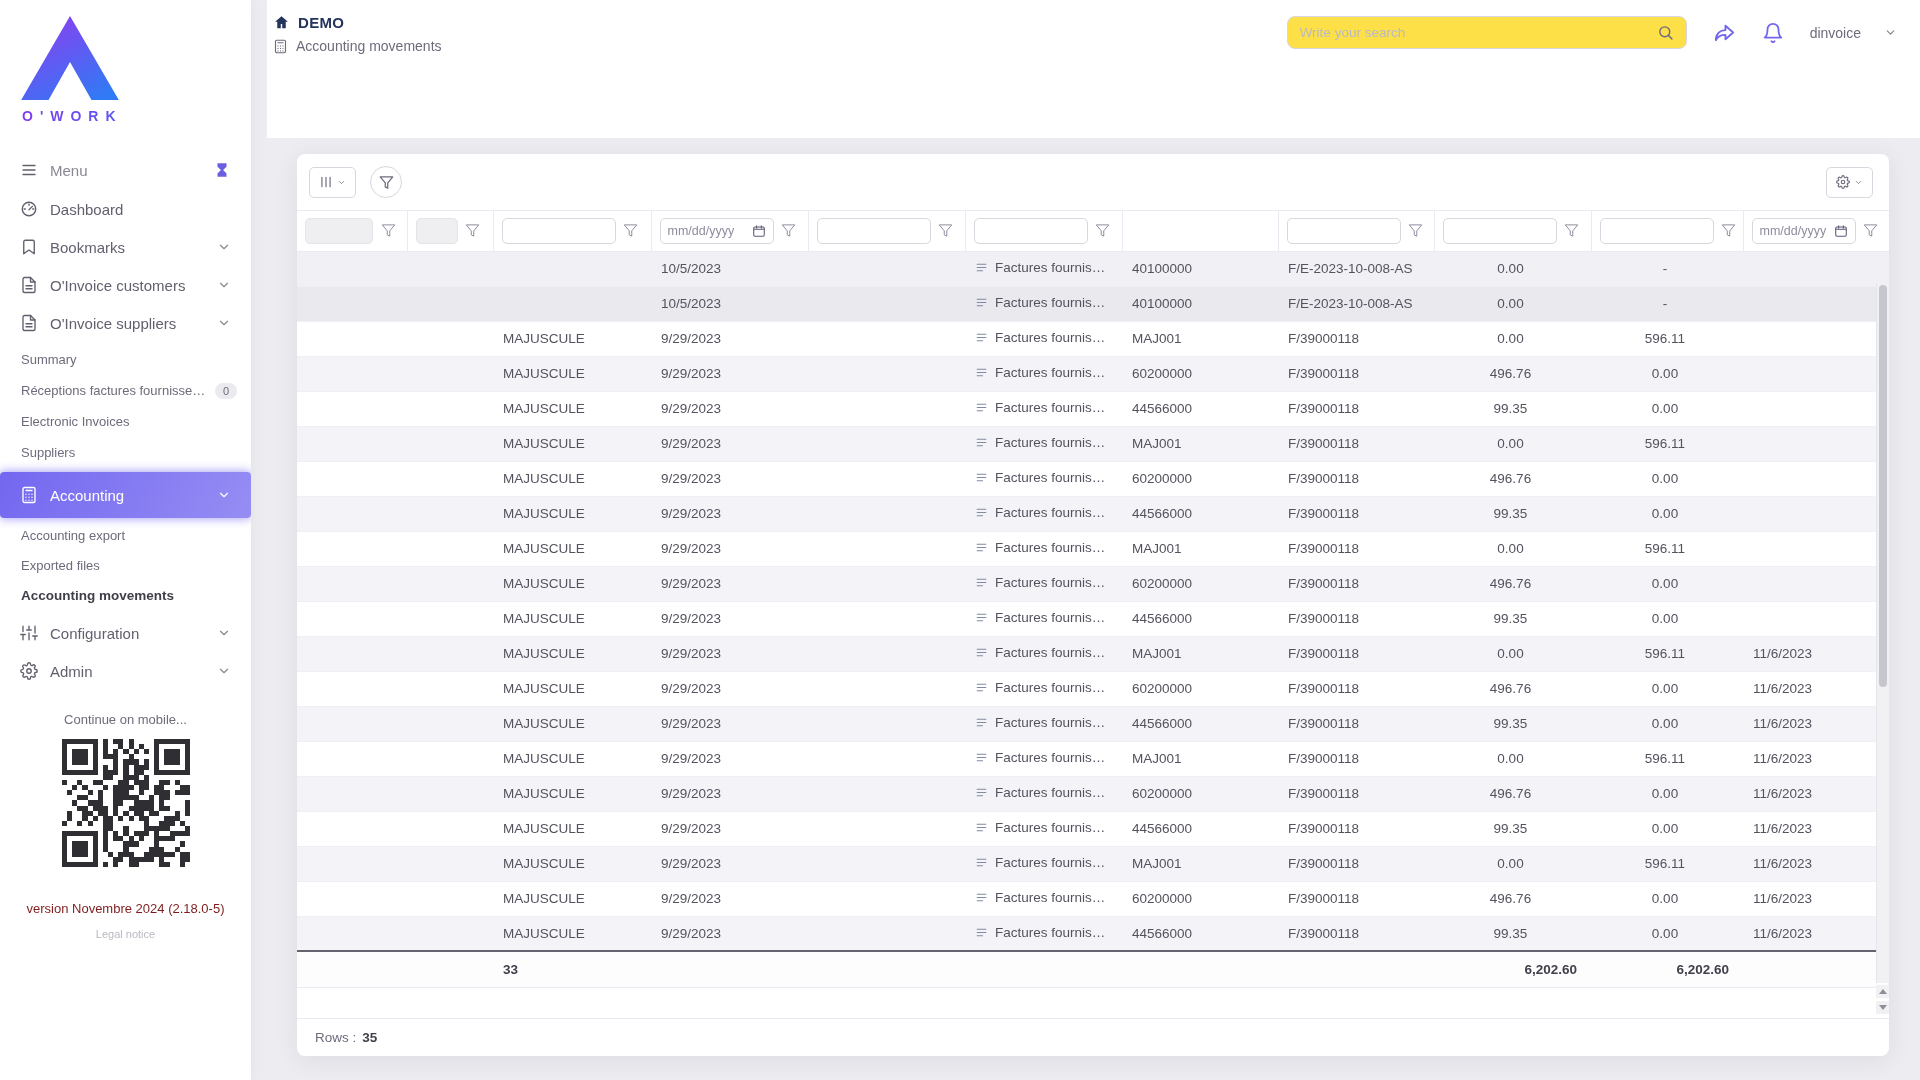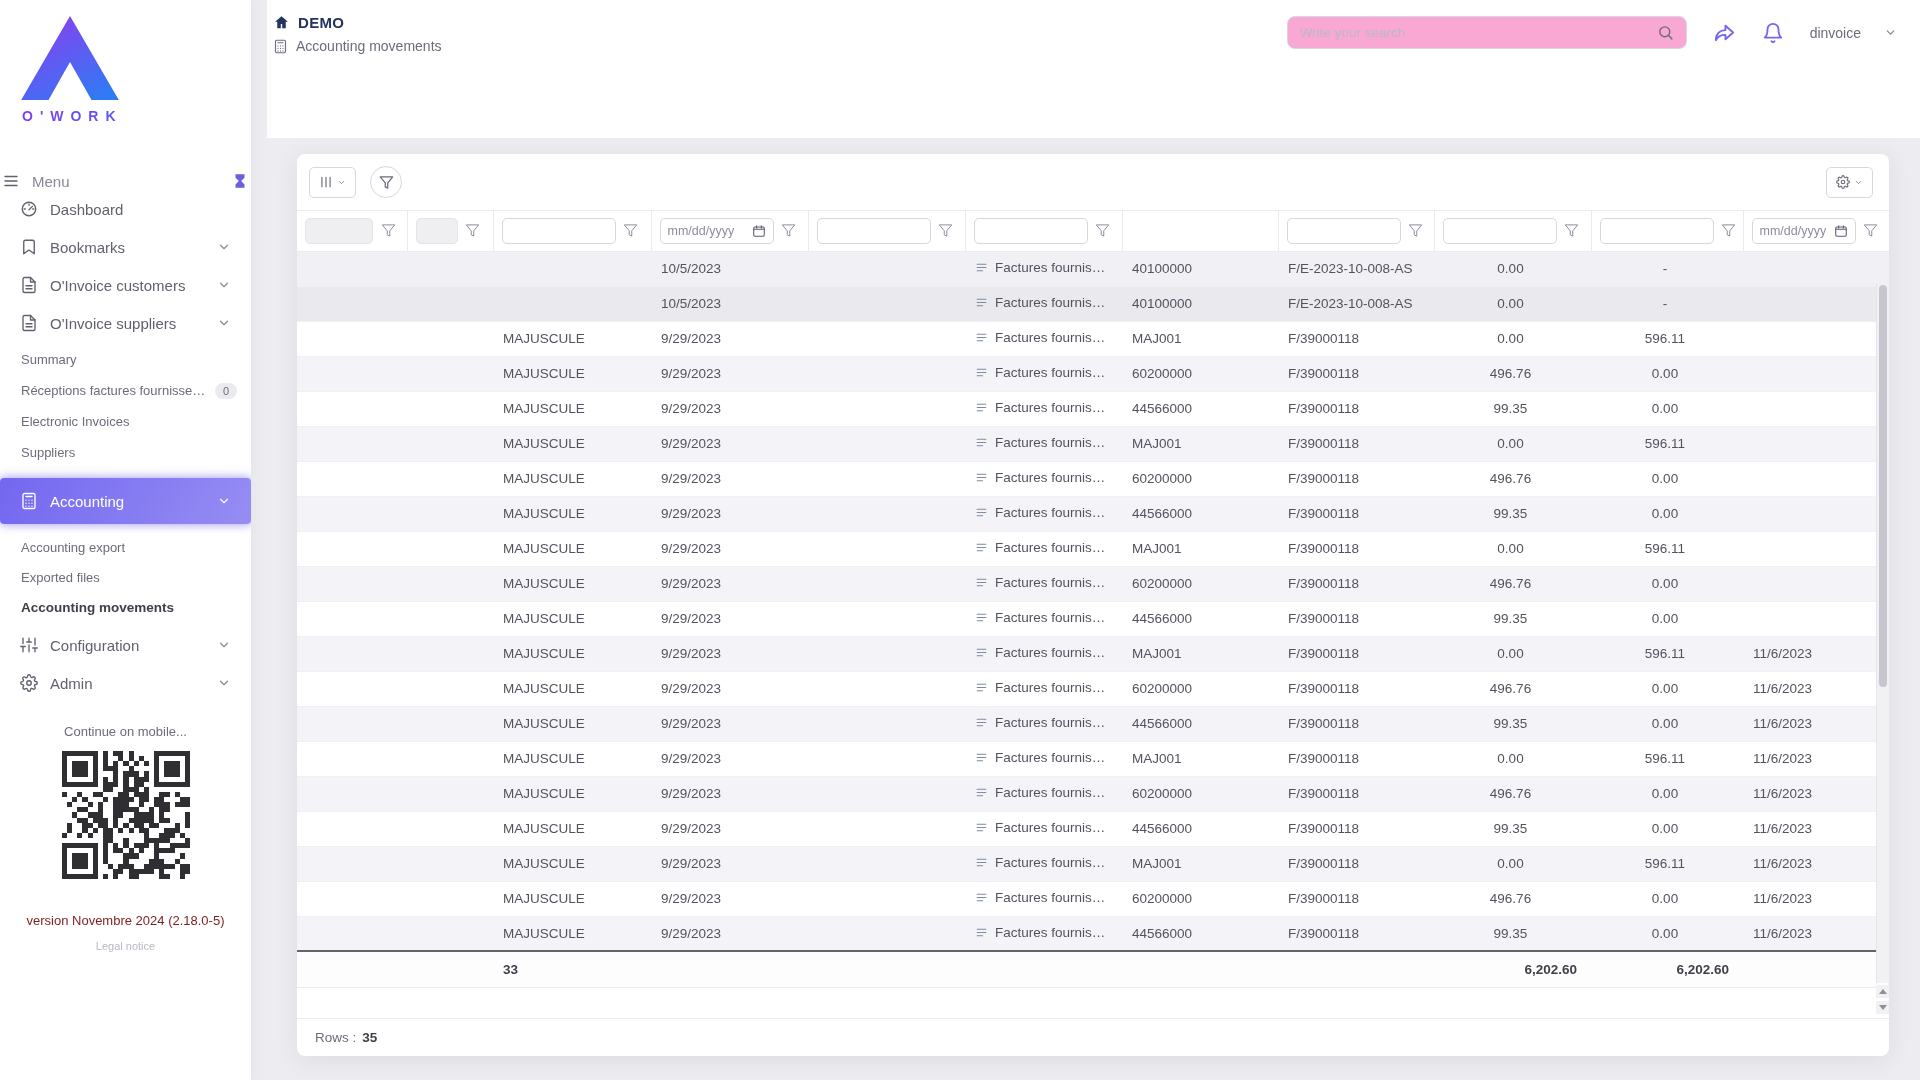--- a/index.html
+++ b/index.html
@@ -6,50 +6,50 @@
   * { margin:0; padding:0; box-sizing:border-box; }
   html,body { width:1920px; height:1080px; overflow:hidden; }
   body { font-family:"Liberation Sans", sans-serif; background:#ececf1; display:flex; color:#6e6b7b; }
   svg { display:block; }
 
   
   .sidebar { width:251px; height:100%; background:#fff; flex-shrink:0; display:flex; flex-direction:column; position:relative; z-index:3; box-shadow:0 0 15px rgba(0,0,0,.05); overflow:hidden; }
   .logo-block { padding:16px 0 0 20px; }
   .logo-text { margin-top:8px; padding-left:2px; font-size:14px; font-weight:bold; letter-spacing:7px;
     background:linear-gradient(90deg,#7d3cf0,#2f7bf5); -webkit-background-clip:text; background-clip:text; color:transparent; }
-  .menu-row { margin-top:26px; height:40px; display:flex; align-items:flex-end; padding:0 2px; gap:12px; }
+  .menu-row { margin-top:26px; height:40px; display:flex; align-items:center; padding:0 20px; gap:12px; }
   .menu-row .mlabel { font-size:15px; color:#8a8795; flex:1; }
   .nav-item { height:38px; display:flex; align-items:center; gap:12px; padding:0 20px; font-size:15px; color:#625f6e; cursor:pointer; }
   .nav-item .ilabel { flex:1; white-space:nowrap; overflow:hidden; text-overflow:ellipsis; }
   .nav-icon svg { width:18px; height:18px; stroke:#625f6e; fill:none; stroke-width:1.8; stroke-linecap:round; stroke-linejoin:round; }
   .chev svg { width:14px; height:14px; stroke:#8a8795; fill:none; stroke-width:2; stroke-linecap:round; stroke-linejoin:round; }
   .sub-list { list-style:none; padding:2px 0 4px 0; }
   .sub-list li { height:31px; display:flex; align-items:center; padding:0 14px 0 21px; font-size:13px; color:#6e6b7b; cursor:pointer; gap:8px; }
   .sub-list li .slabel { white-space:nowrap; overflow:hidden; text-overflow:ellipsis; }
   .badge { background:#ebebef; color:#6e6b7b; border-radius:10px; font-size:11px; padding:2px 8px; flex-shrink:0; }
-  .nav-item.active { background:linear-gradient(118deg,#7367f0,rgba(115,103,240,.75)); color:#fff; border-radius:4px; box-shadow:0 0 10px 1px rgba(115,103,240,.6); height:46px; margin:6px 0; }
+  .nav-item.active { background:linear-gradient(118deg,#7367f0,rgba(115,103,240,.75)); color:#fff; border-radius:4px; box-shadow:0 0 10px 1px rgba(115,103,240,.6); height:46px; margin:0 0; }
   .nav-item.active .nav-icon svg { stroke:#fff; }
   .nav-item.active .chev svg { stroke:#fff; }
   .sub-list.acc li { height:30px; }
   .sub-list li.current { font-weight:bold; color:#3f3f4a; font-size:13.5px; }
   .sidebar-bottom { text-align:center; margin-top:22px; }
   .mobile-text { font-size:13px; color:#6e6b7b; }
   .qr-wrap { width:128px; height:128px; margin:12px auto 0; }
   .version { margin-top:34px; font-size:13px; color:#7f1d1d; }
   .legal { margin-top:12px; font-size:11px; color:#b9b9c3; cursor:pointer; }
 
   
   .main { flex:1; display:flex; flex-direction:column; height:100%;padding-left:16px; }
   .topbar { height:138px; background:#fff; display:flex; justify-content:space-between; align-items:flex-start; padding:14px 26px 0 6px; }
   .bc-row1 { display:flex; align-items:center; gap:8px; }
   .bc-home { font-size:15px; font-weight:bold; color:#24345c; letter-spacing:.3px; }
   .bc-row2 { display:flex; align-items:center; gap:8px; margin-top:7px; }
   .bc-page { font-size:14px; color:#6e6b7b; }
   .topbar-right { display:flex; align-items:center; gap:26px; padding-top:2px; }
-  .searchbox { width:400px; height:33px; border:1px solid #d8d6de; border-radius:8px; display:flex; align-items:center; padding:0 12px; gap:8px; background:#f9a8d4; }
+  .searchbox { width:400px; height:33px; border:1px solid #d8d6de; border-radius:8px; display:flex; align-items:center; padding:0 12px; gap:8px; background:#fde047; }
   .searchbox input { flex:1; border:none; outline:none; font-size:13.5px; color:#5e5873; font-family:"Liberation Sans",sans-serif; background:transparent; }
   .searchbox input::placeholder { color:#b9b9c3; }
   .icon-btn { background:none; border:none; cursor:pointer; padding:0; }
   .user-menu { display:flex; align-items:center; gap:23px; cursor:pointer; font-size:14px; color:#6e6b7b; }
 
   
   .content { flex:1; background:#ececf1; padding:16px 34px 0 30px; }
   .card { background:#fff; border-radius:8px; box-shadow:0 4px 24px rgba(34,41,47,.08); height:902px; display:flex; flex-direction:column; }
   .card-toolbar { height:56px; display:flex; align-items:center; justify-content:space-between; padding:0 16px 0 12px; }
   .tb-left { display:flex; align-items:center; gap:14px; }

